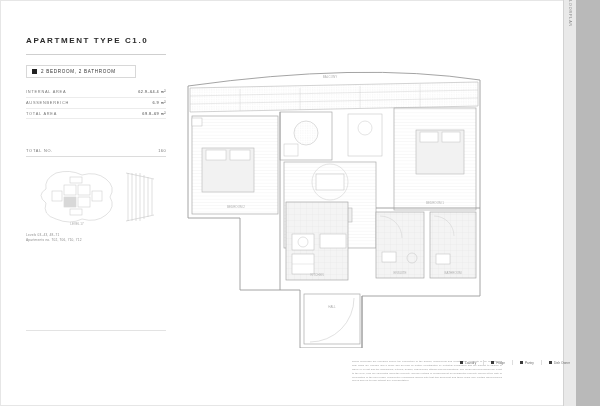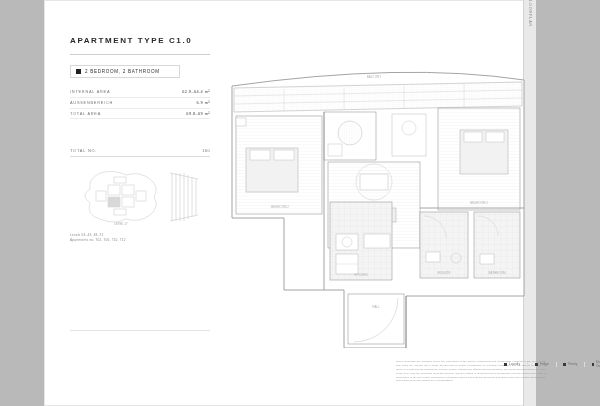--- a/index.html
+++ b/index.html
@@ -1,17 +1,17 @@
 <!DOCTYPE html>
 <html><head>
 <meta charset="utf-8">
 <style>
   html,body{margin:0;padding:0;background:#b9b9b9;}
   body{width:600px;height:406px;overflow:hidden;font-family:"Liberation Sans",sans-serif;}
-  .page{position:relative;width:492px;height:406px;background:#ffffff;box-sizing:border-box;margin-left:44px;}
+  .page{position:relative;width:576px;height:406px;background:#ffffff;box-sizing:border-box;}
 
   
   .edge-tab{position:absolute;right:0;top:0;width:12px;height:406px;background:#e9e9e9;border-left:1px solid #d2d2d2;}
   .edge-tab .vtext{position:absolute;top:10px;left:50%;transform:translateX(-50%) rotate(90deg);transform-origin:center center;white-space:nowrap;font-size:3.6px;letter-spacing:.9px;color:#8a8a8a;}
 
   
   .frame{position:absolute;left:0;top:0;right:12px;bottom:0;border:1px solid #e6e6e6;box-sizing:border-box;}
 
   
   .left{position:absolute;left:26px;top:36px;width:140px;}

